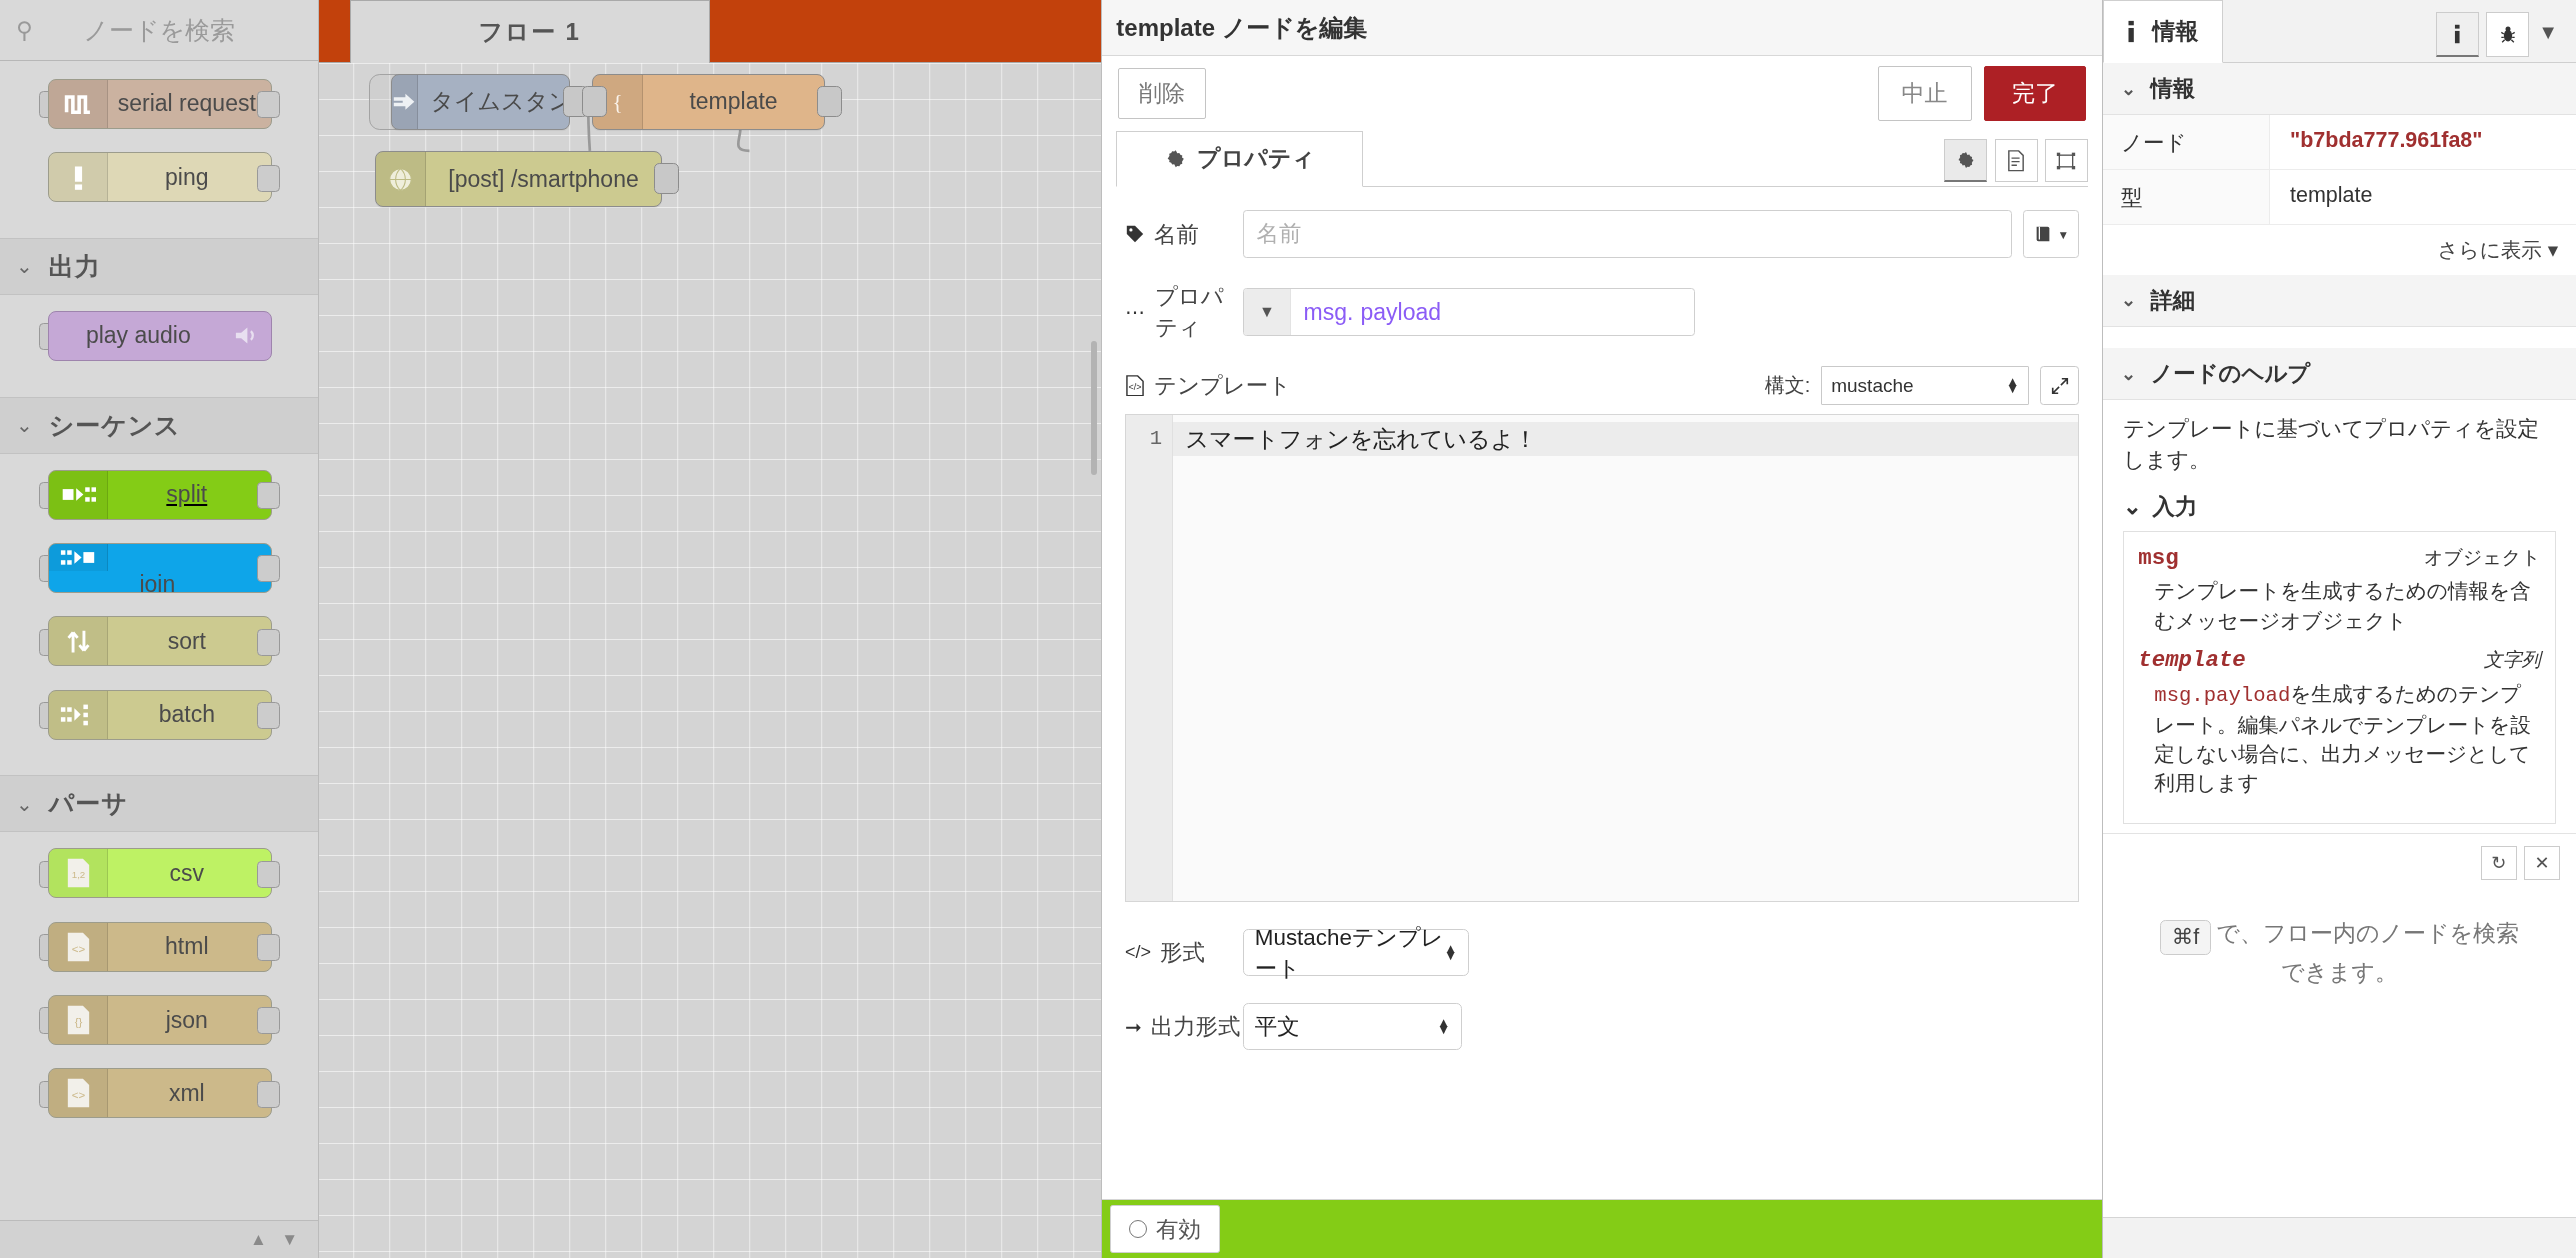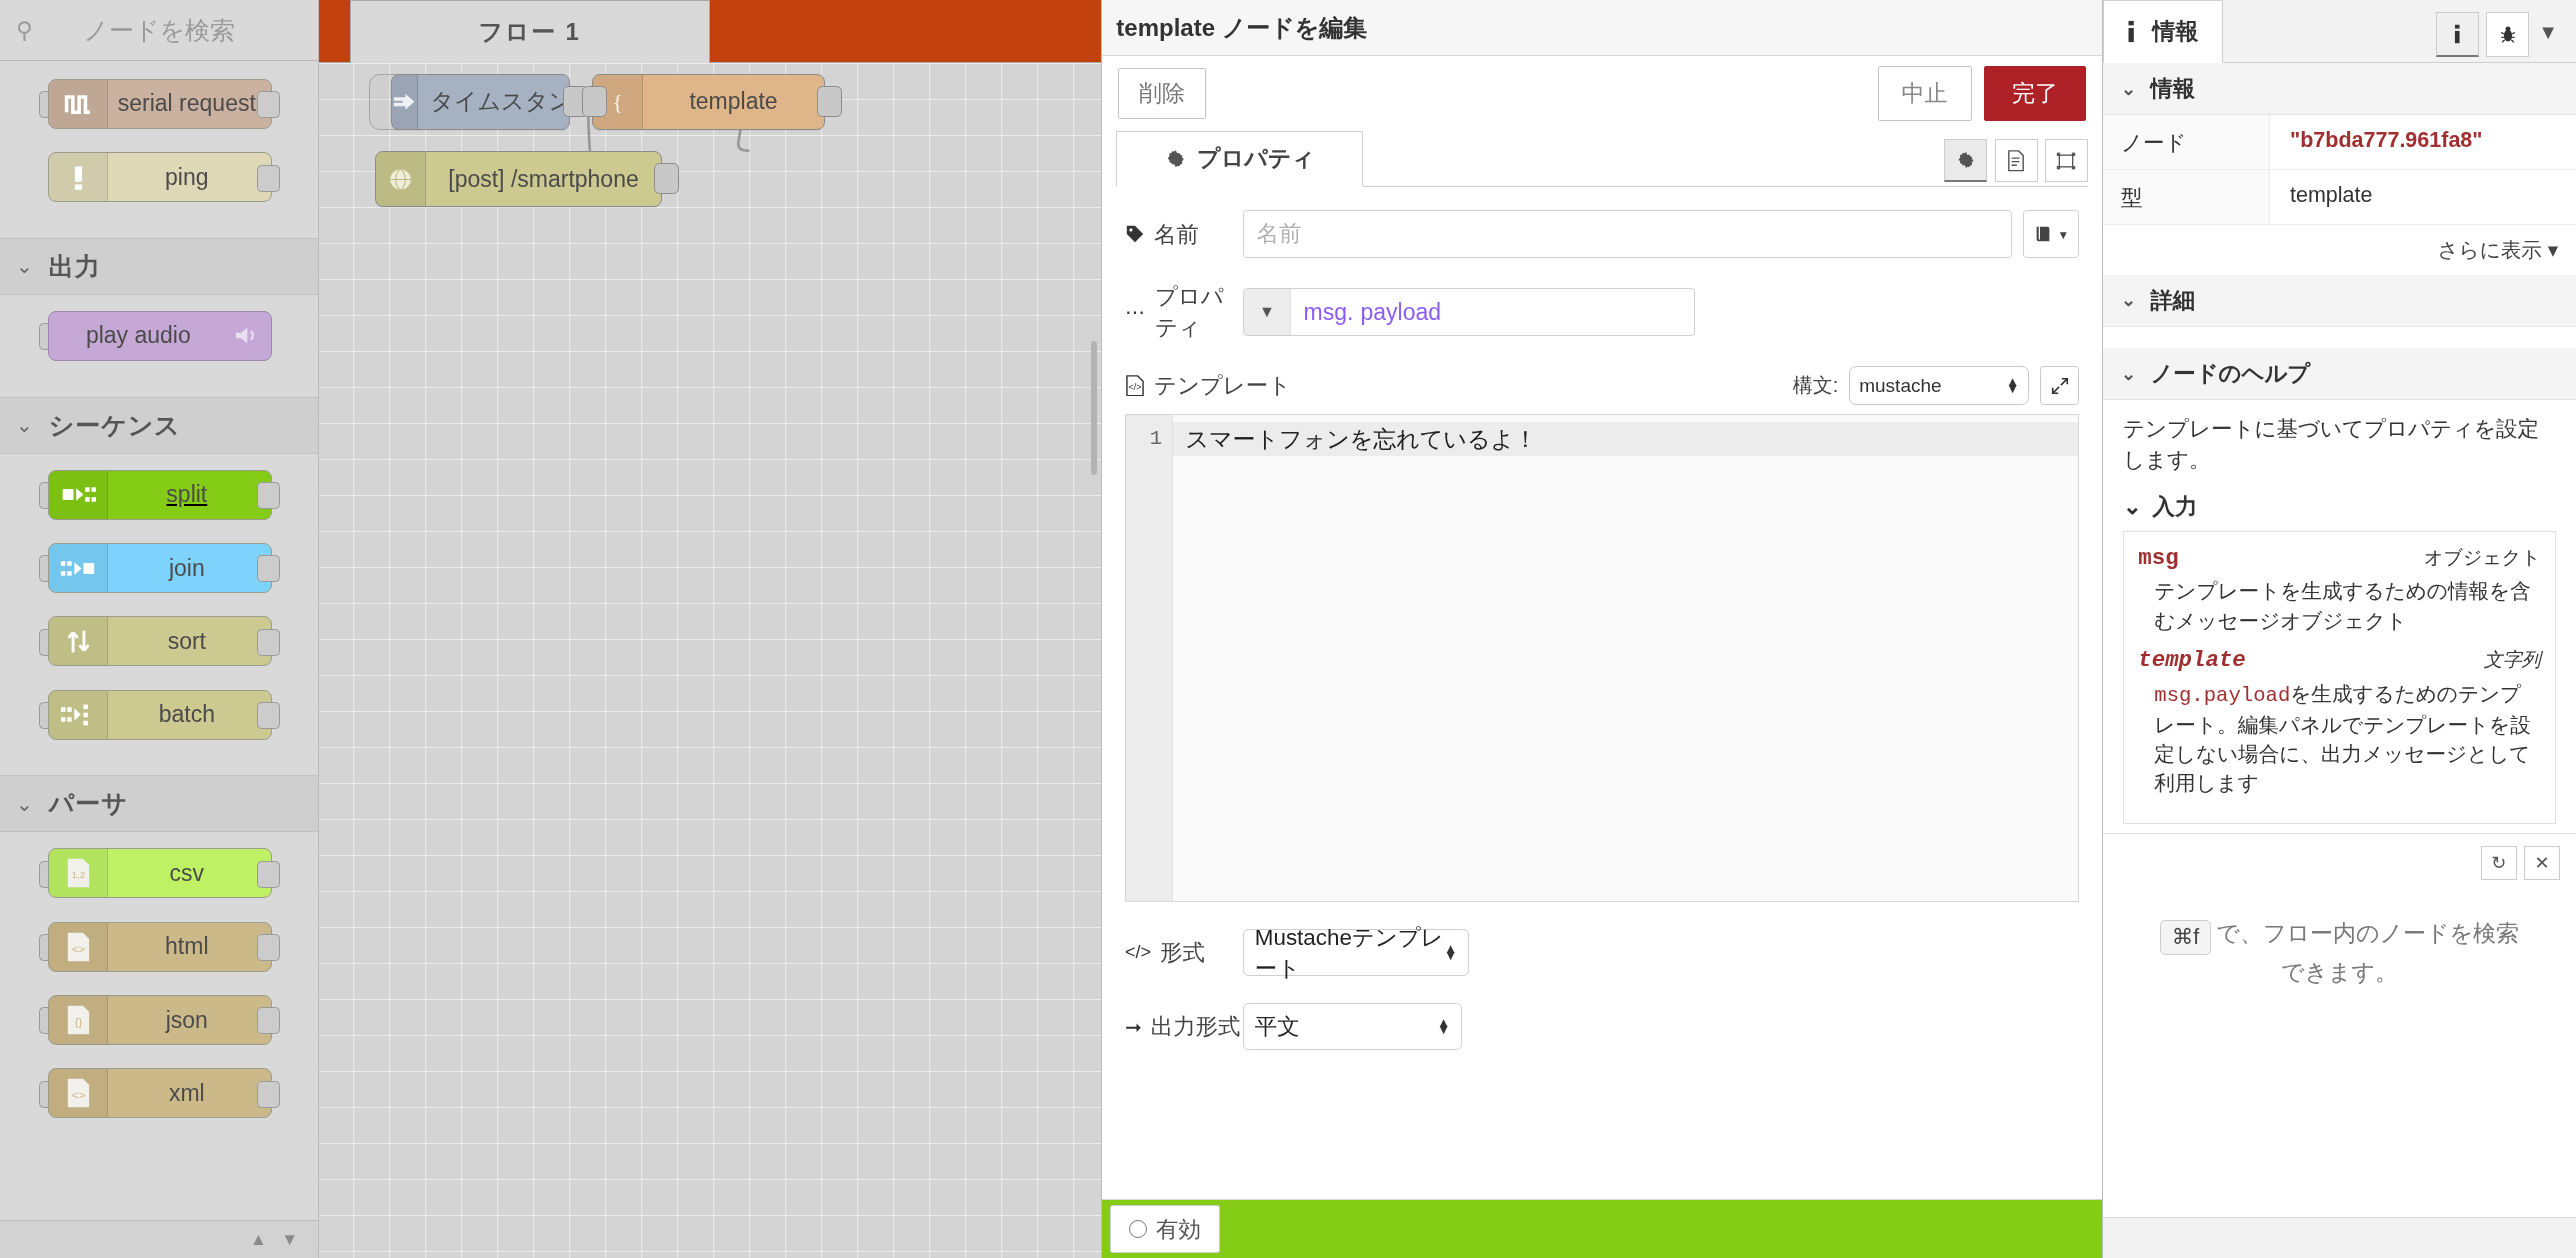--- a/index.html
+++ b/index.html
@@ -168,21 +168,21 @@
     display: flex; align-items: center; justify-content: center;
     font-size: 16px; color: #555;
   }
   .prop-combo .pc-val { font-size: 23px; color: #8b5cf6; padding-left: 12.5px; }
 
   .tmpl-head { display: flex; align-items: center; margin: 3.6px 0 9px 0; }
   .tmpl-head .lab { font-size: 22.4px; color: #444; display: flex; align-items: center; gap: 9px; }
   .tmpl-head .rt { margin-left: auto; display: flex; align-items: center; gap: 10.8px; }
   .syn-lab { font-size: 20px; color: #444; }
   .syn-sel {
-    width: 180px; height: 39px; border: 0.9px solid #c9c9c9; border-radius: 7px;
+    width: 208px; height: 39px; border: 0.9px solid #c9c9c9; border-radius: 1px;
     background: #fff; display: flex; align-items: center; padding: 8px 9px;
     font-size: 19px; color: #333; position: relative;
   }
   .stepper { margin-left: auto; display: flex; flex-direction: column; line-height: 6.3px; font-size: 13.4px; color: #333; }
   .expand-btn {
     width: 39px; height: 39px; border: 0.9px solid #c9c9c9; border-radius: 3.6px;
     background: #fff; display: flex; align-items: center; justify-content: center;
   }
   .code-area {
     border: 0.9px solid #d6d6d6; background: #fafafa; height: 488px;
@@ -345,21 +345,21 @@
                 <rect x="28" y="18" width="5" height="5" fill="#fff"></rect>
                 <rect x="35" y="18" width="5" height="5" fill="#fff"></rect>
               </svg>
           </div>
           <div class="pal-name">split</div>
         </div>
         <div class="port outp"></div>
       </div>
       <div class="pal-node-row">
         <div class="port inp"></div>
-        <div class="pal-node" style="background:#7dd3fc;">
+        <div class="pal-node" style="background:#0ea5e9;flex-direction:column;">
           <div class="pal-ico">
             <svg width="36" height="27" viewBox="0 0 40 30">
                 <rect x="1" y="7" width="5" height="5" fill="#fff"></rect>
                 <rect x="8" y="7" width="5" height="5" fill="#fff"></rect>
                 <rect x="1" y="18" width="5" height="5" fill="#fff"></rect>
                 <rect x="8" y="18" width="5" height="5" fill="#fff"></rect>
                 <path d="M16 8 L24 15 L16 22 Z" fill="#fff"></path>
                 <rect x="26" y="9" width="12" height="12" fill="#fff"></rect>
               </svg>
           </div>

